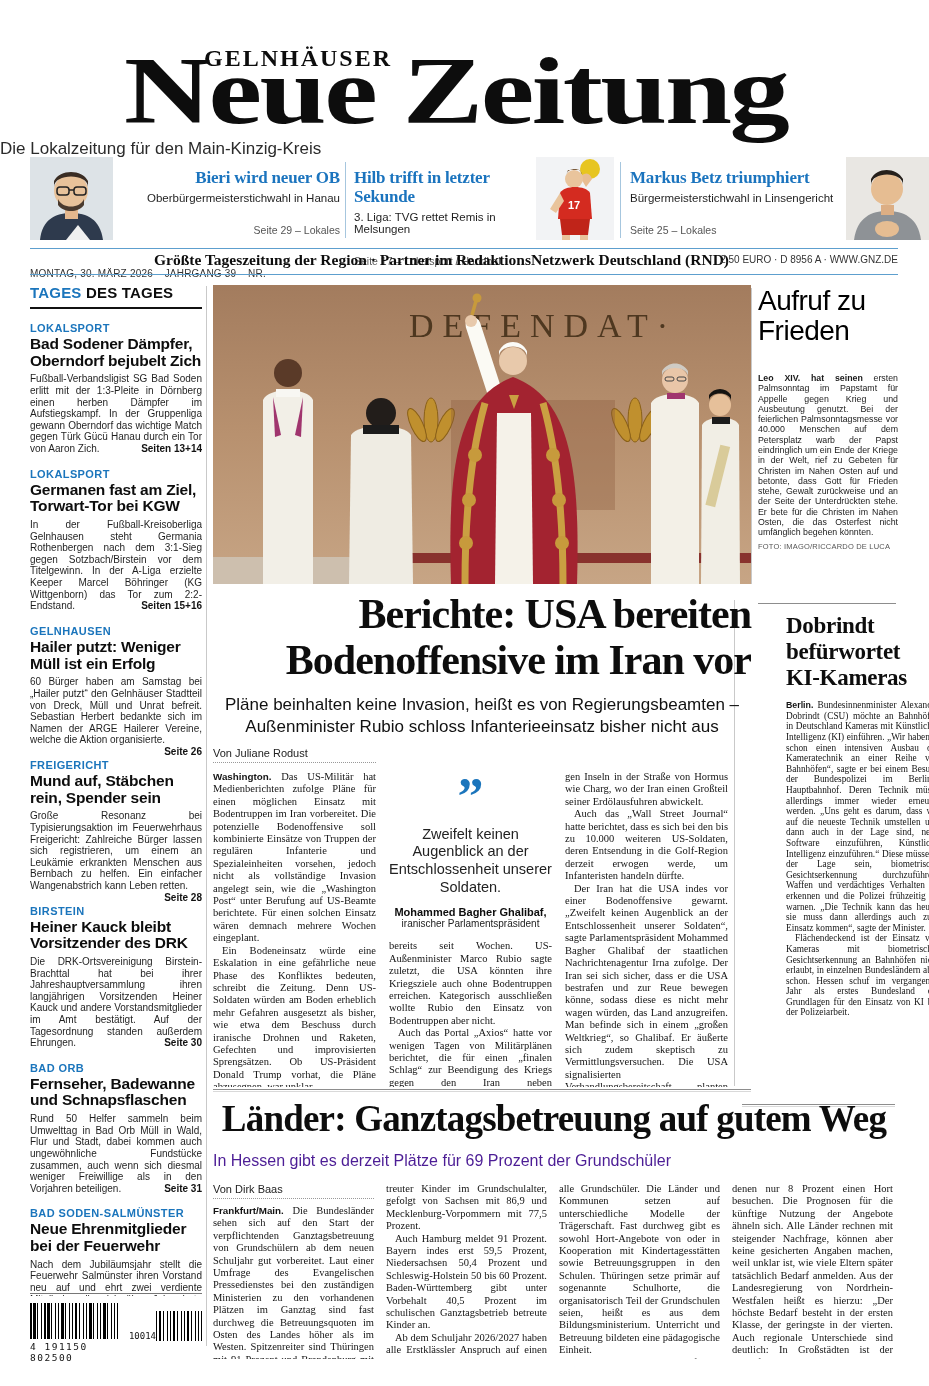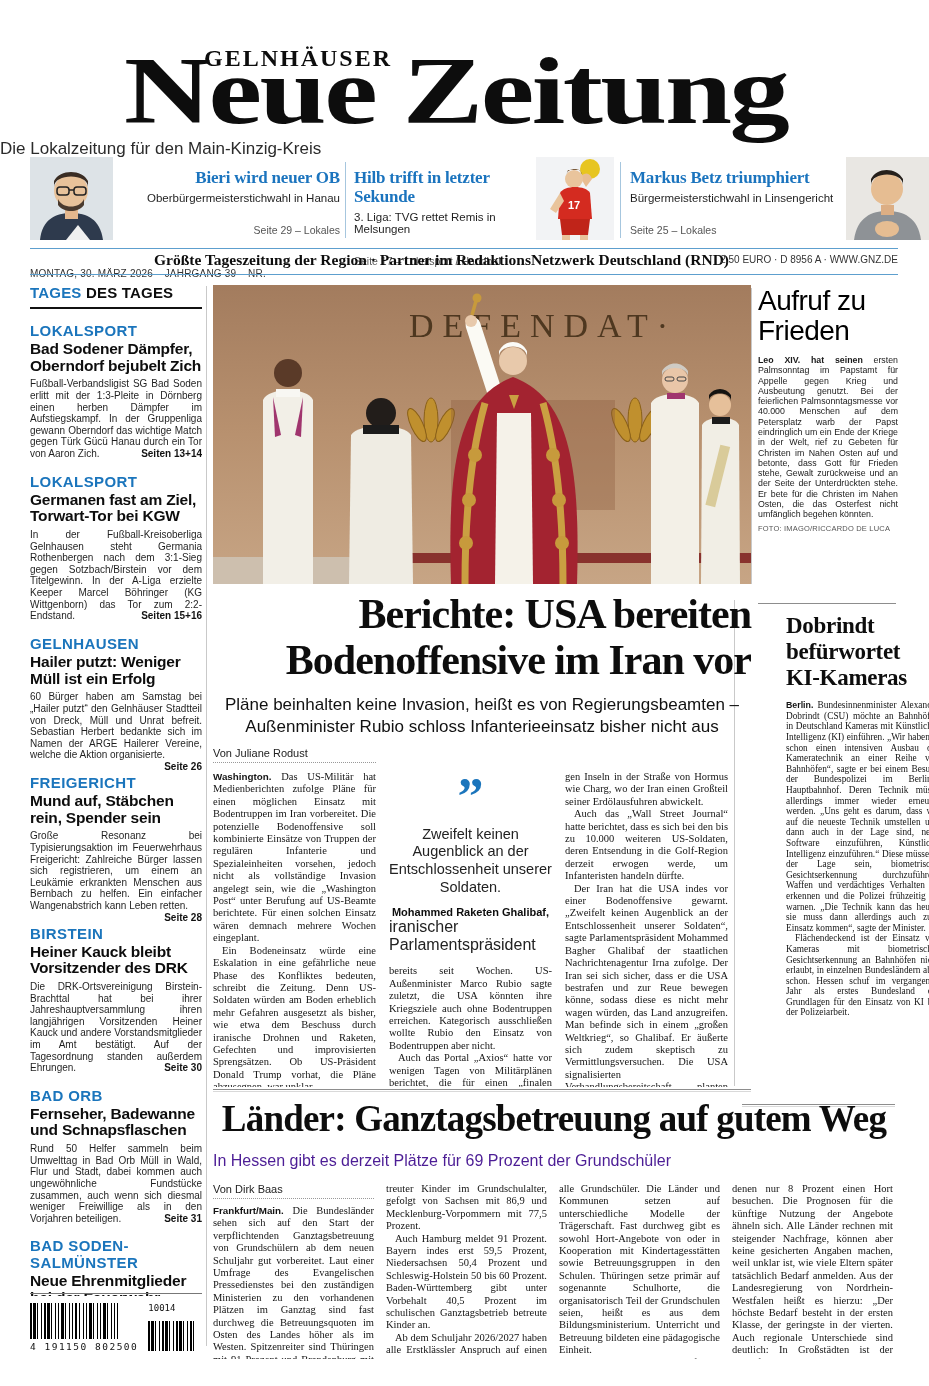--- a/index.html
+++ b/index.html
@@ -40,21 +40,21 @@
   .v{width:1px;background:#c9c9c9}
   #v-sidebar{left:206px;top:286px;height:1060px}
   #v-photo{left:751px;top:288px;height:296px}
   #v-right{left:734px;top:600px;height:486px}
 
   
   .sidebar{left:30px;top:284px;width:172px;height:1012px;overflow:hidden}
   .sb-head{font-weight:700;font-size:15px;padding-bottom:6px;border-bottom:2.5px solid #111;letter-spacing:0.2px;color:#0d0d0d}
   .sb-head .hl{color:#1b75bc}
   .si{margin-top:13px}
-  .si-kicker{font-weight:700;font-size:15px;color:#1b75bc;letter-spacing:0.4px;margin-bottom:2px}
+  .si-kicker{font-weight:700;font-size:11px;color:#1b75bc;letter-spacing:0.4px;margin-bottom:2px}
   .si-hl{font-weight:700;font-size:15.5px;line-height:1.08;letter-spacing:-0.2px;margin-bottom:4px;color:#0d0d0d}
   .sb{font-size:10px;line-height:11.6px;text-align:justify;color:#1f1f1f}
   .pg{float:right;font-weight:700;color:#111;font-size:10px}
 
   
   .photo{left:213px;top:285px;width:538px;height:299px;overflow:hidden}
 
   
   .m-hl{left:213px;top:591px;width:538px;text-align:right;font:700 42px/1.1 "Liberation Serif",serif;letter-spacing:-1px;color:#0d0d0d}
   .m-sub{left:213px;top:694px;width:538px;text-align:center;font-size:17px;line-height:1.3;color:#111}
@@ -63,33 +63,33 @@
   .mcol{top:771px;width:163px;height:316px;overflow:hidden}
   #mc1{left:213px}#mc2{left:389px}#mc3{left:565px}
   .bp{font-family:"Liberation Serif",serif;font-size:10.5px;line-height:12.4px;text-align:justify;color:#141414}
   .bp+.bp{text-indent:9px}
   .lead{font-weight:700;font-family:"Liberation Sans",sans-serif;font-size:9.8px}
 
   
   .qmark{text-align:center;font:700 52px/0.55 "Liberation Serif",serif;color:#1b75bc;margin:12px 0 14px}
   .qtext{text-align:center;font-size:14.5px;line-height:1.22;color:#222;margin-bottom:10px}
   .qname{text-align:center;font-weight:700;font-size:11px;color:#0d0d0d}
-  .qrole{text-align:left;font-size:16px;color:#222;margin-bottom:11px}
+  .qrole{text-align:center;font-size:10px;color:#222;margin-bottom:11px}
 
   
   .hrule{height:3px;border-top:1px solid #8d8d8d;border-bottom:1px solid #d9d9d9}
   #hr-main{left:213px;top:1089px;width:538px}
   #hr-right{left:742px;top:1104px;width:153px}
   .hrule1{height:1px;background:#8d8d8d}
   #hr-aufruf{left:758px;top:603px;width:138px}
 
   
   .aufruf{left:758px;top:286px;width:140px}
   .rt-hl{font-size:28px;line-height:1.07;letter-spacing:-0.5px;color:#000;font-weight:400}
-  .rt-body{margin-top:9px;font-size:8.8px;line-height:10.3px;text-align:justify;color:#1a1a1a}
+  .rt-body{margin-top:27px;font-size:8.8px;line-height:10.3px;text-align:justify;color:#1a1a1a}
   .rt-body .lead{font-size:8.8px}
   .rt-credit{margin-top:4px;font-size:7.5px;color:#555;letter-spacing:0.2px}
 
   .dob{left:786px;top:613px;width:153px;height:478px;overflow:hidden}
   .dob-hl{font:700 23px/1.12 "Liberation Serif",serif;letter-spacing:-0.3px;margin-bottom:10px;color:#0d0d0d}
   .dob .bp{font-size:9.3px;line-height:10.6px}
   .dob .lead{font-size:8.8px}
 
   
   .b-hl{left:213px;top:1099px;width:682px;text-align:center;font:700 37px/1.1 "Liberation Serif",serif;letter-spacing:-0.8px;color:#0d0d0d}
@@ -98,21 +98,21 @@
   #bc1{left:213px}#bc2{left:386px}#bc3{left:559px}#bc4{left:732px}
   .bcol .byline{width:100%}
 
   
   .barcode{left:30px;top:1293px;width:172px}
   .bc-rule{height:1px;background:#777;margin-bottom:9px}
   .bc-row{display:flex;align-items:flex-start;gap:10px}
   .bars{background:repeating-linear-gradient(90deg,#000 0 1.5px,#fff 1.5px 3px,#000 3px 5.5px,#fff 5.5px 7px,#000 7px 8px,#fff 8px 11px,#000 11px 12px,#fff 12px 14px)}
   .bars-l{width:88px;height:36px}
   .bars-r{width:46px;height:30px;margin-top:8px}
-  .bc-r{display:flex;flex-direction:column;align-items:flex-start}
+  .bc-r{display:flex;flex-direction:row;align-items:flex-end}
   .bc-top{font-family:"DejaVu Sans Mono",monospace;font-size:9px;color:#111}
   .bc-bottom{font-family:"DejaVu Sans Mono",monospace;font-size:9.5px;letter-spacing:1.5px;margin-top:2px;color:#111}
 </style>
 </head>
 <body>
 
 <div class="page">
 
   <div class="abs mh-kicker">GELNHÄUSER</div>
   <div class="abs mh-title">Neue Zeitung</div>
@@ -312,21 +312,21 @@
 
   <div class="abs mcol" id="mc1">
     <p class="bp"><b class="lead">Washington.</b> <span>Das US-Militär hat Medienberichten zufolge Pläne für einen möglichen Einsatz mit Bodentruppen im Iran vorbereitet. Die potenzielle Bodenoffensive soll kombinierte Einsätze von Truppen der regulären Infanterie und Spezialeinheiten vorsehen, jedoch nicht als vollständige Invasion angelegt sein, wie die „Washington Post“ unter Berufung auf US-Beamte berichtete. Für einen solchen Einsatz wären demnach mehrere Wochen eingeplant.</span></p>
     <p class="bp">Ein Bodeneinsatz würde eine Eskalation in eine gefährliche neue Phase des Konfliktes bedeuten, schreibt die Zeitung. Denn US-Soldaten würden am Boden erheblich mehr Gefahren ausgesetzt als bisher, wie etwa dem Beschuss durch iranische Drohnen und Raketen, Gefechten und improvisierten Sprengsätzen. Ob US-Präsident Donald Trump vorhat, die Pläne abzusegnen, war unklar.</p>
 
   </div>
 
   <div class="abs mcol" id="mc2">
     <div class="qmark">”</div>
     <div class="qtext">Zweifelt keinen Augenblick an der Entschlossenheit unserer Soldaten.</div>
-    <div class="qname">Mohammed Raketen Ghalibaf,</div>
+    <div class="qname">Mohammed Bagher Ghalibaf,</div>
     <div class="qrole">iranischer Parlamentspräsident</div>
     <p class="bp">bereits seit Wochen. US-Außenminister Marco Rubio sagte zuletzt, die USA könnten ihre Kriegsziele auch ohne Bodentruppen erreichen. Kategorisch ausschließen wollte Rubio den Einsatz von Bodentruppen aber nicht.</p>
     <p class="bp">Auch das Portal „Axios“ hatte vor wenigen Tagen von Militärplänen berichtet, die für einen „finalen Schlag“ zur Beendigung des Kriegs gegen den Iran neben Bombardierungen den Einsatz von Bodentruppen vorsehen. Konkreter umfassen mögliche Szenarien „Axios“ zufolge die Einnahme oder Blockade von strategisch wichti-</p>
   </div>
 
   <div class="abs mcol" id="mc3">
     <p class="bp">gen Inseln in der Straße von Hormus wie Charg, wo der Iran einen Großteil seiner Erdölausfuhren abwickelt.</p>
     <p class="bp">Auch das „Wall Street Journal“ hatte berichtet, dass es sich bei den bis zu 10.000 weiteren US-Soldaten, deren Entsendung in die Golf-Region derzeit erwogen werde, um Infanteristen handeln dürfte.</p>
     <p class="bp">Der Iran hat die USA indes vor einer Bodenoffensive gewarnt. „Zweifelt keinen Augenblick an der Entschlossenheit unserer Soldaten“, sagte Parlamentspräsident Mohammed Bagher Ghalibaf der staatlichen Nachrichtenagentur Irna zufolge. Der Iran sei sich sicher, dass er die USA bestrafen und zur Reue bewegen könne, sodass diese es nicht mehr wagen würden, das Land anzugreifen. Man befinde sich in einem „großen Weltkrieg“, so Ghalibaf. Er äußerte sich zudem skeptisch zu Vermittlungsversuchen. Die USA signalisierten Verhandlungsbereitschaft, planten aber heimlich eine Bodenoffensive, so Ghalibaf. Er äußerte sich zudem skeptisch zu Vermittlungsversuchen. Die USA signalisierten Verhandlungsbereitschaft, planten aber heimlich eine Bodenoffensive, so Ghalibaf.</p>
   </div>

